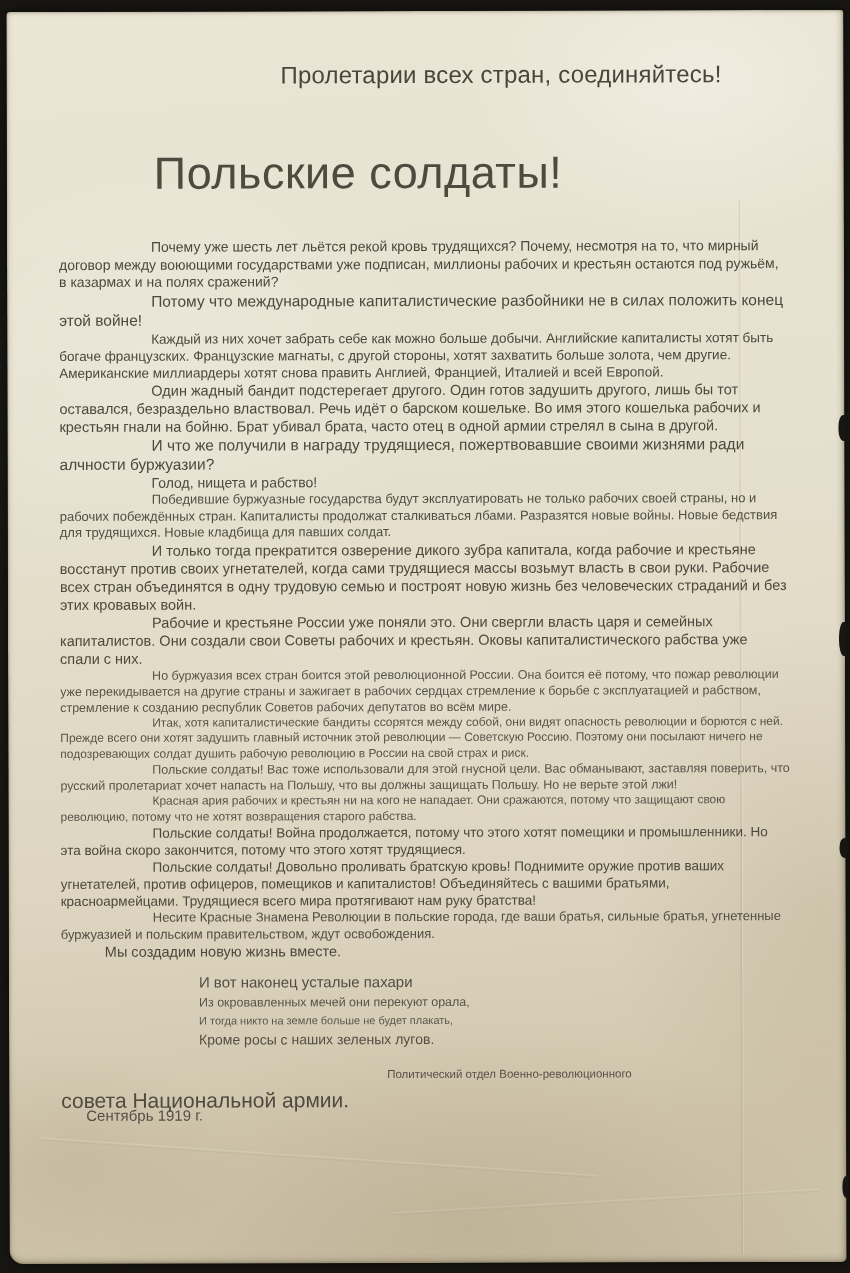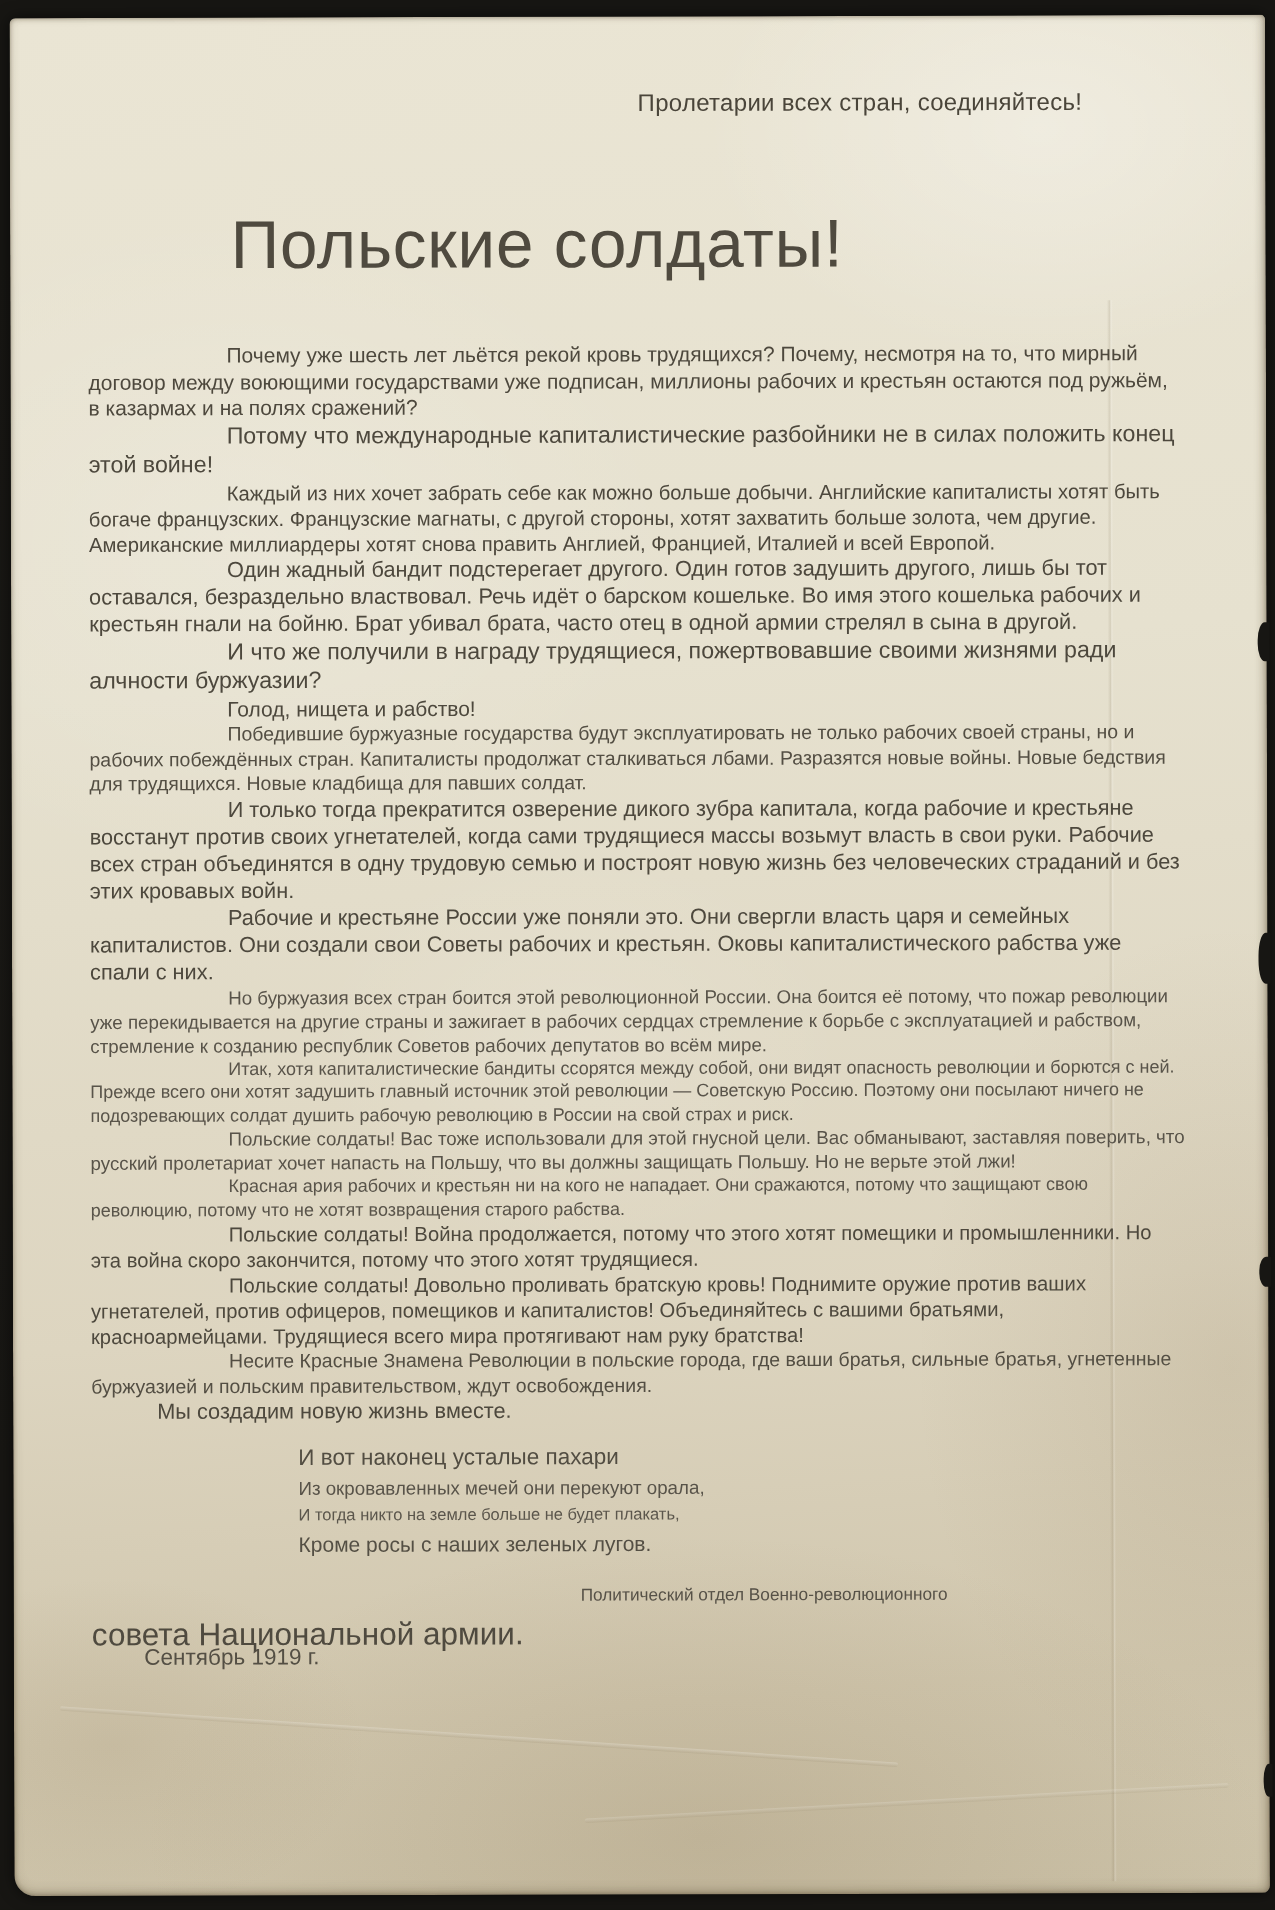--- a/index.html
+++ b/index.html
@@ -62,21 +62,21 @@
 
   .content {
     position: relative;
     padding: 50px 55px 0 52px;
     width: 837px;
     color: #4d483d;
   }
   .masthead { width: 730px; text-align: right; padding-right: 67px; }
   .slogan {
     display: inline-block;
-    font-size: 16px;
+    font-size: 24px;
     letter-spacing: 0.2px;
     color: #4a453a;
   }
   .slogan-rule {
     width: 420px; height: 5px;
     margin: 5px 67px 0 auto;
     border-radius: 2px;
     background: repeating-linear-gradient(90deg,
       #464136 0px, #464136 34px,
       rgba(70,65,54,0.55) 34px, rgba(70,65,54,0.55) 41px,
@@ -104,21 +104,21 @@
   .poem { margin: 12px 0 0 138px; }
   .poem div { margin-bottom: 3px; }
   .pm-1 { font-size: 15px;   line-height: 19px; color: #524d42; }
   .pm-2 { font-size: 12.5px; line-height: 16px; color: #585349; }
   .pm-3 { font-size: 11px;   line-height: 14px; color: #5b564c; }
   .pm-4 { font-size: 14px;   line-height: 18px; color: #544f44; }
 
   .sig-area { position: relative; width: 730px; margin-top: 20px; height: 80px; }
   .sig-dept { margin-left: 326px; font-size: 11.5px; color: #565147; }
   .sig-army { margin-top: 8px; font-size: 21px; color: #4f4a3f; }
-  .date-line { position: absolute; left: 35px; top: 38px; font-size: 15px; color: #544f44; }
+  .date-line { position: absolute; left: 25px; top: 38px; font-size: 15px; color: #544f44; }
 </style>
 </head>
 <body>
 
 <div class="paper">
   <div class="crease-v"></div>
   <div class="crease-d1"></div>
   <div class="crease-d2"></div>
   <div class="notch n1"></div>
   <div class="notch n2"></div>

